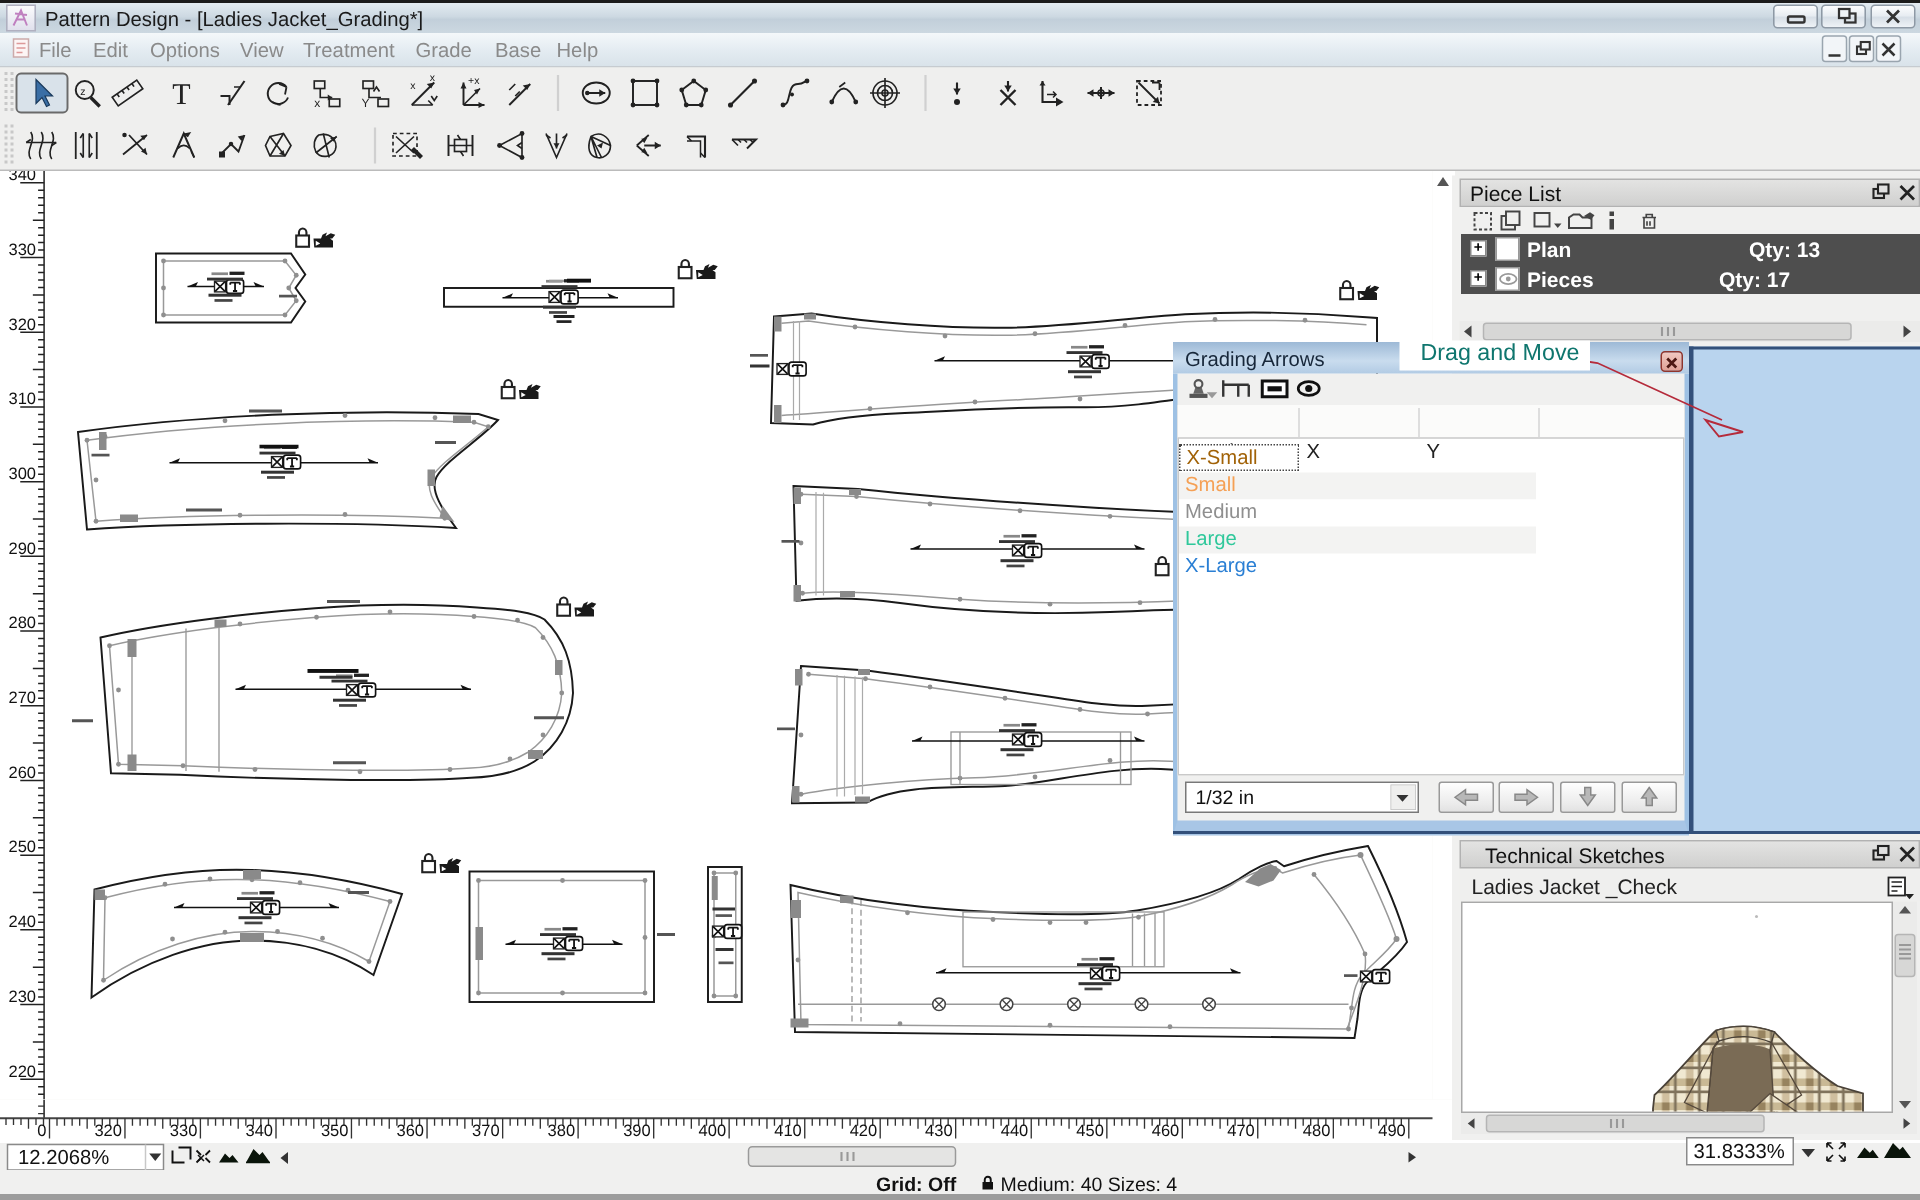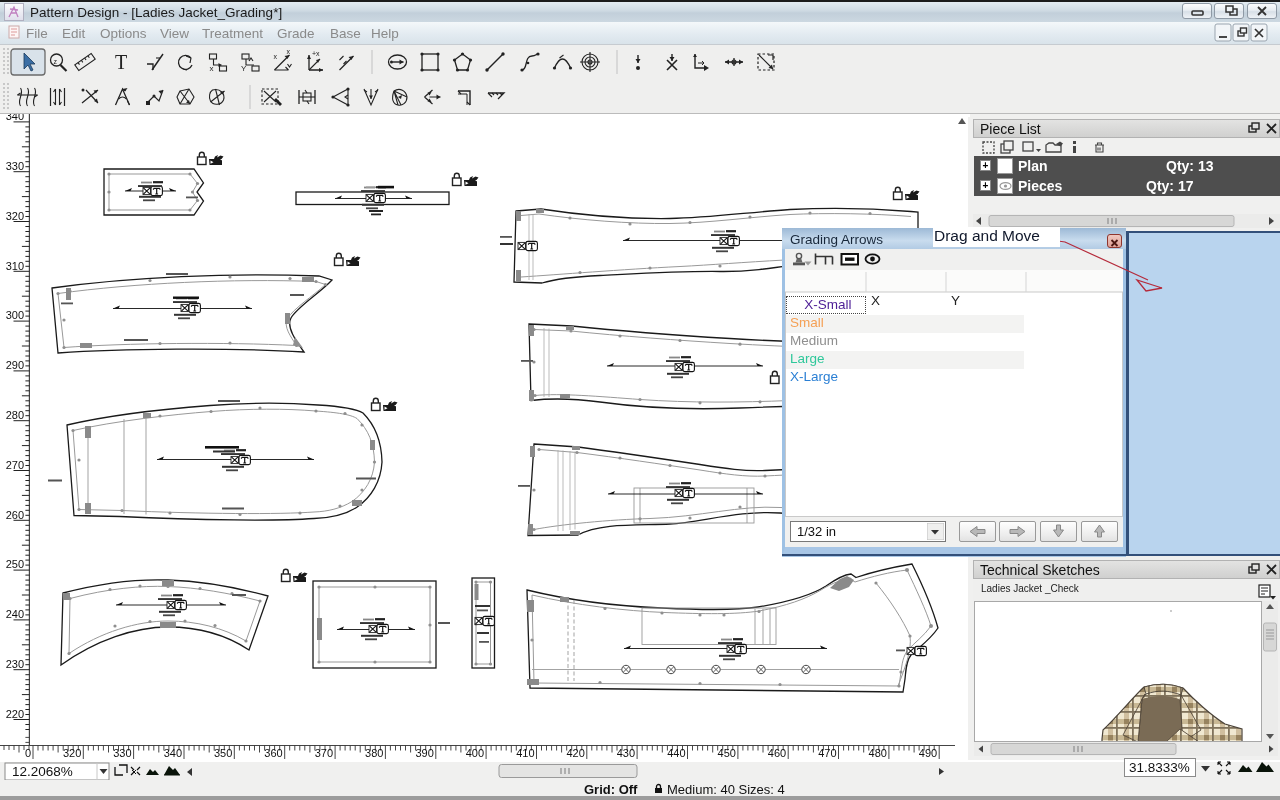--- a/index.html
+++ b/index.html
@@ -41,21 +41,21 @@
   border:3px solid #9ec1e4; border-top:none; border-bottom:10px solid #a8c6e6; }
 #gdtitle { left:782px; top:228px; width:344px; height:21px;
   background:linear-gradient(#9db9d6, #c9dcee 60%, #b2cbe4); }
 #gdtitletext { left:790px; top:232px; font-size:13.5px; color:#17273a; }
 #gdclose { left:1107px; top:234px; width:15px; height:14px; background:linear-gradient(#f0c8c0,#dfa197); border:1px solid #8f352d; border-radius:3px; }
 #gdtable { left:785px; top:270px; width:338px; height:247px; background:#fff; border:1px solid #c9c9c9; }
 .gdth { position:absolute; top:273px; font-size:13.5px; color:#222;margin-top:20px; }
 .gdrow { position:absolute; left:786px; width:238px; height:18px; font-size:13.5px; padding-left:4px; }
 #gdcombo { left:790px; top:521px; width:156px; height:21px; background:#fff; border:1px solid #787878; font-size:13px; color:#111; }
 .gdbtn { position:absolute; top:521px; width:37px; height:21px; background:linear-gradient(#fefefe,#ececec 70%,#e2e2e2); border:1px solid #999; border-radius:2px; }
-#dragmove { left:933px; top:227px; width:127px; height:20px; background:#fff; color:#0f172a; font-size:15.5px; padding-left:1px; }
+#dragmove { left:933px; top:227px; width:127px; height:20px; background:#fff; color:#0f766e; font-size:15.5px; padding-left:14px; }
 .ticklabel { font-size:11px; fill:#111; font-family:"Liberation Sans",sans-serif; }
 </style>
 </head>
 <body>
 <div id="app">
   <div class="abs" id="topline"></div>
   <div class="abs" id="titlebar"></div>
   <div class="abs" id="appicon"></div>
   <svg class="abs" style="left:6px;top:5px;" width="16" height="14">
       <path d="M3,12 L8,2 L12,12 M5,8 L11,8 M4,4 L12,5" stroke="#c080c0" stroke-width="1.3" fill="none"></path>
@@ -739,29 +739,29 @@
     </svg>
   <div class="abs" id="plscroll"></div>
   <svg class="abs" style="left:973px;top:214px;" width="307" height="14">
     <path d="M8,3 L8,11 L3,7 Z" fill="#444"></path>
     <rect x="16" y="1.5" width="245" height="11" rx="2" fill="#d7d7d6" stroke="#b5b5b5"></rect>
     <path d="M135,4 v6 M139,4 v6 M143,4 v6" stroke="#999" stroke-width="1.4"></path>
     <path d="M296,3 L296,11 L301,7 Z" fill="#444"></path>
   </svg>
   <div class="abs" id="bluepanel"></div>
   <div class="abs" id="tshead">
-      <span style="position:absolute; left:6px; top:1px; font-size:14px; color:#111;">Technical Sketches</span>
+      <span style="position:absolute; left:16px; top:1px; font-size:14px; color:#111;">Technical Sketches</span>
     </div>
   <svg class="abs" style="left:1245px;top:562px;" width="34" height="14">
     <rect x="4" y="5" width="7" height="6" fill="none" stroke="#222" stroke-width="1.4"></rect>
     <rect x="7" y="2" width="7" height="6" fill="#e0e0e0" stroke="#222" stroke-width="1.4"></rect>
     <path d="M22,3 L31,12 M31,3 L22,12" stroke="#222" stroke-width="1.8"></path>
   </svg>
   <div class="abs" id="tssub">
-      <span style="position:absolute; left:8px; top:3px; font-size:10px; color:#222;">Ladies Jacket _Check</span>
+      <span style="position:absolute; left:8px; top:3px; font-size:14px; color:#222;">Ladies Jacket _Check</span>
     </div>
   <svg class="abs" style="left:1258px;top:584px;" width="20" height="16">
     <rect x="1" y="1" width="11" height="12" fill="#fff" stroke="#222" stroke-width="1.2"></rect>
     <path d="M3,4 h7 M3,7 h7 M3,10 h4" stroke="#222" stroke-width="1.1"></path>
     <path d="M12,12 l6,0 l-3,3.5 Z" fill="#222"></path>
   </svg>
   <div class="abs" id="tsview"><svg width="288" height="141" viewBox="0 0 288 141">
         <defs>
           <pattern id="plaid" width="16" height="16" patternUnits="userSpaceOnUse">
 <rect width="16" height="16" fill="#f0e8d1"></rect>
@@ -815,21 +815,21 @@
 </svg>
   <div class="abs" id="gdtable"></div>
   <svg class="abs" style="left:785px;top:270px;" width="338" height="23">
     <rect x="0" y="0" width="338" height="22" fill="#fbfbfa"></rect>
     <path d="M0,22 h338" stroke="#c9c9c9"></path>
     <path d="M81,2 v20 M161,2 v20 M241,2 v20" stroke="#d5d5d5"></path>
   </svg>
   <div class="gdth" style="left:791px;">Break</div>
   <div class="gdth" style="left:871px;">X</div>
   <div class="gdth" style="left:951px;">Y</div>
-  <div class="gdrow" style="top:296px; color:#4c1d95; border:1px dotted #444; background:#fff; width:80px;text-align:center;">X-Small</div>
+  <div class="gdrow" style="top:296px; color:#a16207; border:1px dotted #444; background:#fff; width:80px;">X-Small</div>
   <div class="gdrow" style="top:315px; color:#f5a055; background:#f3f3f2;">Small</div>
   <div class="gdrow" style="top:333px; color:#8f8f8f; background:#fff;">Medium</div>
   <div class="gdrow" style="top:369px; color:#2a7fd4; background:#fff;">X-Large</div>
   <div class="gdrow" style="top:351px; color:#2fc89b; background:#f3f3f2;">Large</div>
   <div class="abs" id="gdcombo">
       <span style="position:absolute;left:6px;top:2px;">1/32 in</span>
     <svg style="position:absolute;right:1px;top:1px;" width="17" height="17">
         <rect x="0" y="0" width="17" height="17" fill="#efefee" stroke="#c0c0c0"></rect>
         <path d="M4,7 L12,7 L8,11.5 Z" fill="#333"></path>
       </svg>

